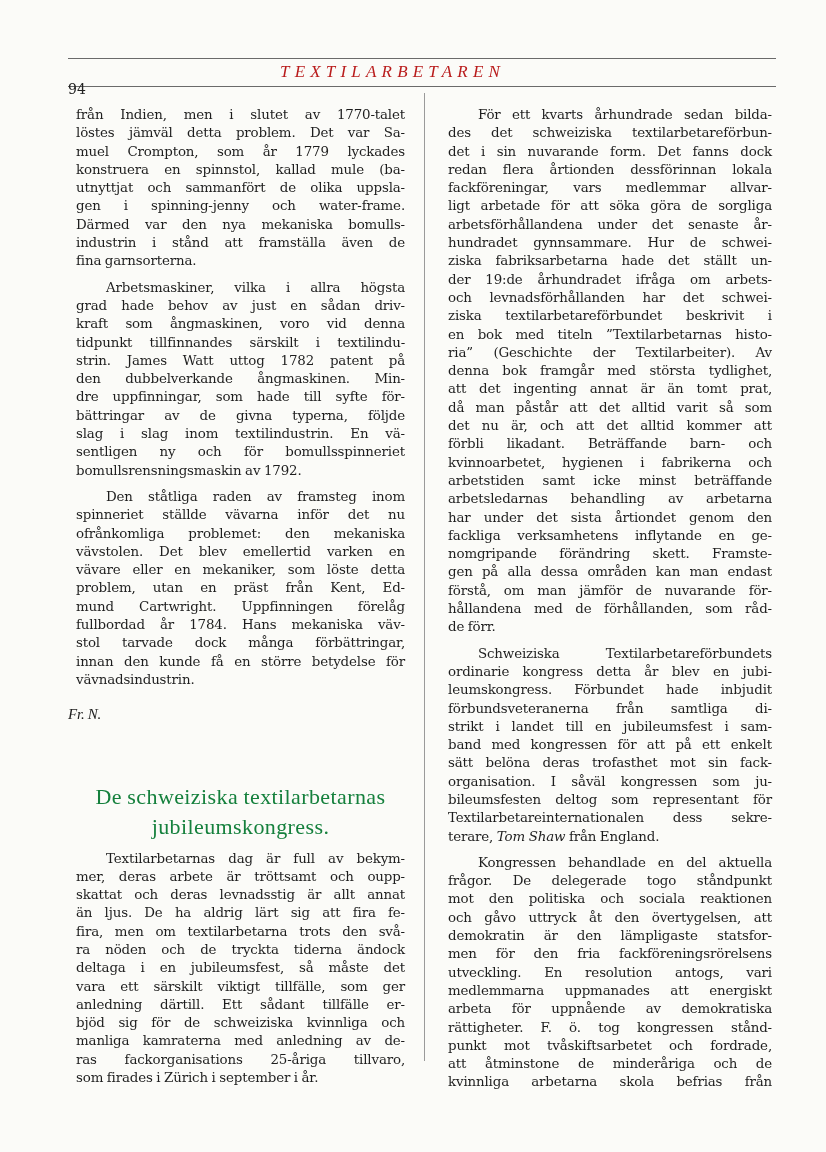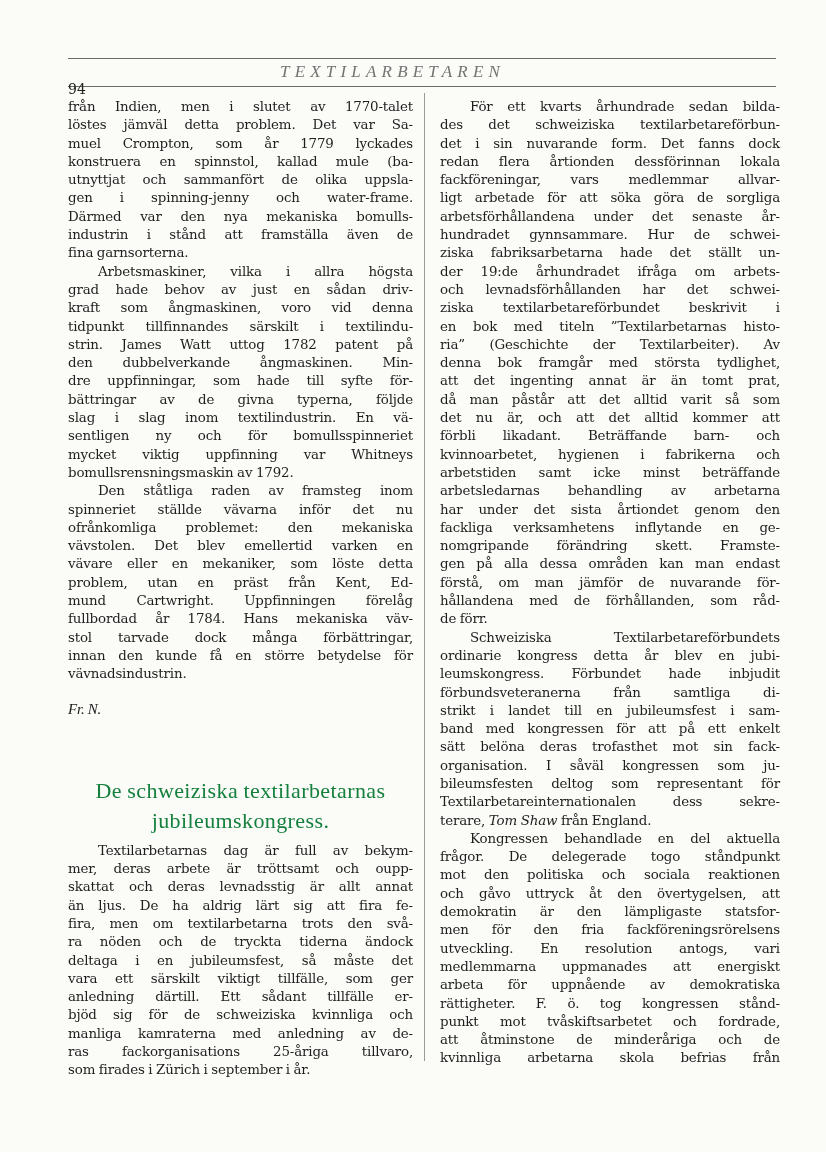--- a/index.html
+++ b/index.html
@@ -33,21 +33,21 @@
       color: #222;
     }
     .running-title {
       position: absolute;
       left: 212px;
       top: 3px;
       font-family: "Liberation Serif", serif;
       font-style: italic;
       font-size: 17px;
       letter-spacing: 5.2px;
-      color: #737373;
+      color: #b91c1c;
     }
     .col-rule {
       position: absolute;
       left: 424px;
       top: 93px;
       width: 1px;
       height: 968px;
       background: #9a9a9a;
     }
     .column {
@@ -63,21 +63,21 @@
     }
     .col-left {
       left: 68px;
       width: 345px;
     }
     .col-right {
       left: 440px;
       width: 340px;
     }
     .para {
-      margin: 0;
+      margin: 8px;
       text-indent: 0;
     }
     .signature {
       text-align: left;
       font-style: italic;
       font-family: "Liberation Serif", serif;
       font-size: 15px;
       margin-top: 16px;
       padding-right: 62px;
     }
@@ -129,21 +129,20 @@
       <span class="line" style="padding-left: 30px;">Arbetsmaskiner, vilka i allra högsta</span>
       <span class="line">grad hade behov av just en sådan driv-</span>
       <span class="line">kraft som ångmaskinen, voro vid denna</span>
       <span class="line">tidpunkt tillfinnandes särskilt i textilindu-</span>
       <span class="line">strin. James Watt uttog 1782 patent på</span>
       <span class="line">den dubbelverkande ångmaskinen. Min-</span>
       <span class="line">dre uppfinningar, som hade till syfte för-</span>
       <span class="line">bättringar av de givna typerna, följde</span>
       <span class="line">slag i slag inom textilindustrin. En vä-</span>
       <span class="line">sentligen ny och för bomullsspinneriet</span>
-      <span class="line">mycket viktig uppfinning var Whitneys</span>
       <span class="line last">bomullsrensningsmaskin av 1792.</span>
     </div>
   <div class="para" id="lp3">
       <span class="line" style="padding-left: 30px;">Den ståtliga raden av framsteg inom</span>
       <span class="line">spinneriet ställde vävarna inför det nu</span>
       <span class="line">ofrånkomliga problemet: den mekaniska</span>
       <span class="line">vävstolen. Det blev emellertid varken en</span>
       <span class="line">vävare eller en mekaniker, som löste detta</span>
       <span class="line">problem, utan en präst från Kent, Ed-</span>
       <span class="line">mund Cartwright. Uppfinningen förelåg</span>

